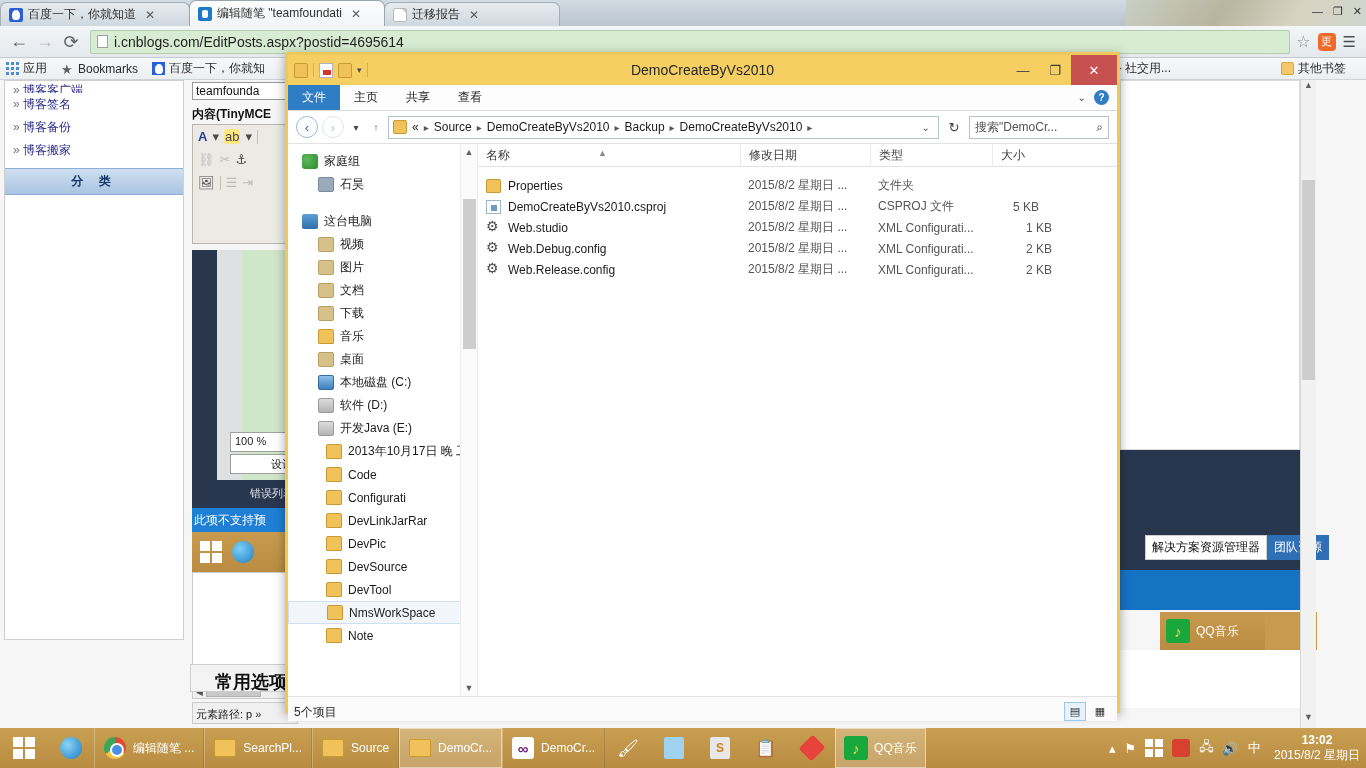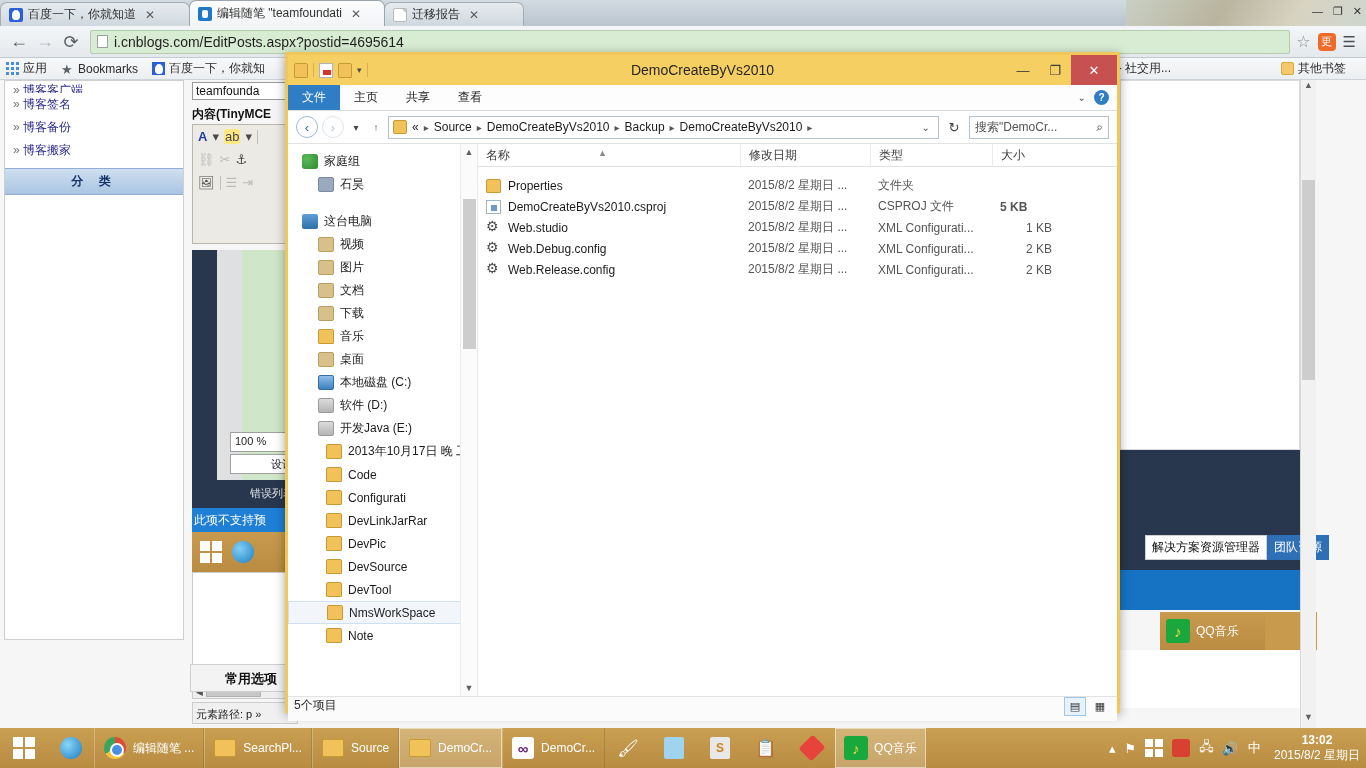--- a/index.html
+++ b/index.html
@@ -36,21 +36,21 @@
   .fav-baidu { background:#2a5fd6; position:relative; }
   .fav-baidu::after{content:"";position:absolute;left:3px;top:2px;width:8px;height:10px;background:#fff;border-radius:50% 50% 40% 40%;}
   .fav-cnblogs { background:#1e78c8; border-radius:50%; position:relative;}
   .fav-cnblogs::after{content:"";position:absolute;left:4px;top:3px;width:6px;height:8px;background:#fff;border-radius:2px;}
   .fav-doc { background:#fff; border:1px solid #b9b9b9; position:relative;}
   .fav-doc::after{content:"";position:absolute;right:0;top:0;border-left:4px solid transparent;border-top:4px solid #c8c8c8;}
   .tab .tab-title { overflow: hidden; white-space: nowrap; text-overflow: ellipsis; }
   .tab .tab-close { margin-left: 8px; width: 12px; text-align: center; color: #5a5a5a; font-size: 12px; flex:none;}
   .tabstrip .tab:nth-child(1){ width: 190px; }
   .tabstrip .tab:nth-child(2){ width: 196px; }
-  .tabstrip .tab:nth-child(3){ width: 140px; }
+  .tabstrip .tab:nth-child(3){ width: 176px; }
 
   .chrome-omnibar {
     position: absolute; left: 0; top: 26px; width: 1366px; height: 32px;
     background: linear-gradient(#f4f6f8, #e4e9ed); border-bottom: 1px solid #c3cbd1;
     display: flex; align-items: center; padding: 0 6px;
   }
   .nav-btn { width: 26px; height: 26px; display: flex; align-items: center; justify-content: center;
              font-size: 18px; color: #5a5f63; }
   .nav-btn.disabled { color: #b6bcc1; }
   .omnibox {
@@ -126,21 +126,21 @@
   .ieball { width:22px;height:22px;border-radius:50%; background: radial-gradient(circle at 35% 35%, #7fd0f5, #1d7ec4); }
   .white-pad { position:absolute; left:2px; top:492px; width:106px; height:110px; background:#fff; border:1px solid #ccc;}
   .hscroll { position:absolute; left:2px; top:604px; width:106px; height:15px; background:#efefef; border:1px solid #ccc;
              display:flex; align-items:center; }
   .hscroll .arr { width:13px;text-align:center;color:#555;font-size:9px;}
   .hscroll .thumb { height:11px; width:55px; background:#c8c8c8; border:1px solid #b0b0b0; }
   .elem-path { position:absolute; left:2px; top:622px; width:106px; height:22px; background:#f0f0f0; border:1px solid #ccc;
                font-size:11px; padding:4px 3px; color:#222; white-space:nowrap; overflow:hidden;}
 
   .opts-bar { position:absolute; left:190px; top:584px; width:122px; height:28px; background:#f3f3f3;
-              border:1px solid #cfcfcf; font-weight:bold; font-size:13px; color:#111; text-align:center; padding-top:5px;}
+              border:1px solid #cfcfcf; font-weight:bold; font-size:18px; color:#111; text-align:center; padding-top:5px;}
 
   .right-white { position:absolute; left:1120px; top:0px; width:180px; height:370px; background:#fff; border:1px solid #dadada;}
   .right-scroll { position:absolute; left:1300px; top:0px; width:16px; height:648px; background:#f1f1f1; border-left:1px solid #d8d8d8;}
   .right-scroll .sb-arrow{ height:16px; text-align:center; font-size:9px; color:#606060; }
   .right-scroll .sb-thumb{ position:absolute; left:1px; top:100px; width:13px; height:200px; background:#cdcdcd; }
   .vs-right-dark { position:absolute; left:1120px; top:370px; width:196px; height:120px; background:#28374e;}
   .vs-right-blue { position:absolute; left:1120px; top:490px; width:196px; height:40px; background:#1673c4;}
   .vs-panel-tabs { position:absolute; left:1145px; top:455px; display:flex; }
   .vs-panel-tabs .pt { font-size:12px; padding:3px 6px; background:#fff; color:#111; border:1px solid #cfcfcf; white-space:nowrap;}
   .vs-panel-tabs .pt.sel { background:#2f6fb5; color:#fff; border-color:#2f6fb5;}
@@ -244,21 +244,21 @@
   .file-row .fn { display: flex; align-items: center; }
   .f-ico { width: 15px; height: 14px; margin-right: 7px; flex: none; }
   .f-folder { background: #f2c25a; border: 1px solid #c79a33; border-radius: 2px 2px 1px 1px;}
   .f-csproj { background: #fff; border: 1px solid #9fb6c9; position: relative; }
   .f-csproj::after { content:""; position:absolute; left:4px; top:4px; width:6px; height:6px; background:#6f9bc2; }
   .f-config { position: relative; background: transparent; }
   .f-config::before { content:"\2699"; position:absolute; left:0; top:-3px; font-size:14px; color:#4a4a4a;}
   .cell-dim { color: #555; }
 
   .exp-status {
-    height: 25px; border-top: 1px solid #e2e2e2; background: #fbfbfb; display: flex; align-items: flex-start;
+    height: 25px; border-top: 1px solid #e2e2e2; background: #fbfbfb; display: flex; align-items: flex-end;
     padding: 0 6px; font-size: 12px; color: #2b2b2b;
   }
   .status-views { margin-left: auto; display: flex; gap: 3px; }
   .vbtn { width: 22px; height: 19px; border: 1px solid transparent; display:flex; align-items:center;
           justify-content:center; font-size: 11px; color:#333;}
   .vbtn.sel { border-color: #9ec8e8; background: #e7f2fb; }
 
   
   .taskbar {
     position: absolute; left: 0; bottom: 0; width: 1366px; height: 40px;
@@ -629,21 +629,21 @@
             <div class="col-type cell-dim">文件夹</div>
             <div class="col-size cell-dim" style="text-align:right;padding-right:10px;"></div>
           </div>
           <div class="file-row">
             <div class="col-name fn">
               <span class="f-ico f-csproj"></span>
               <span>DemoCreateByVs2010.csproj</span>
             </div>
             <div class="col-date cell-dim">2015/8/2 星期日 ...</div>
             <div class="col-type cell-dim">CSPROJ 文件</div>
-            <div class="col-size cell-dim" style="text-align:left;padding-right:10px;font-weight:bold;">5 KB</div>
+            <div class="col-size cell-dim" style="text-align:center;padding-right:10px;">5 KB</div>
           </div>
           <div class="file-row">
             <div class="col-name fn">
               <span class="f-ico f-config"></span>
               <span>Web.studio</span>
             </div>
             <div class="col-date cell-dim">2015/8/2 星期日 ...</div>
             <div class="col-type cell-dim">XML Configurati...</div>
             <div class="col-size cell-dim" style="text-align:right;padding-right:10px;">1 KB</div>
           </div>

